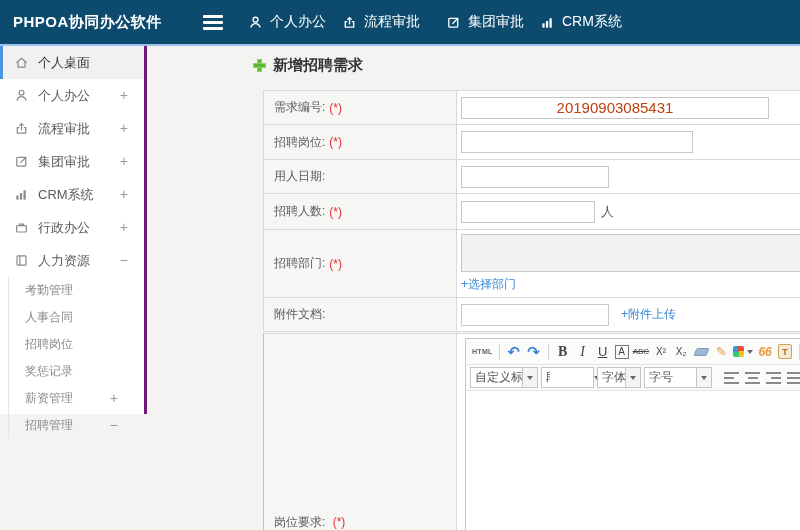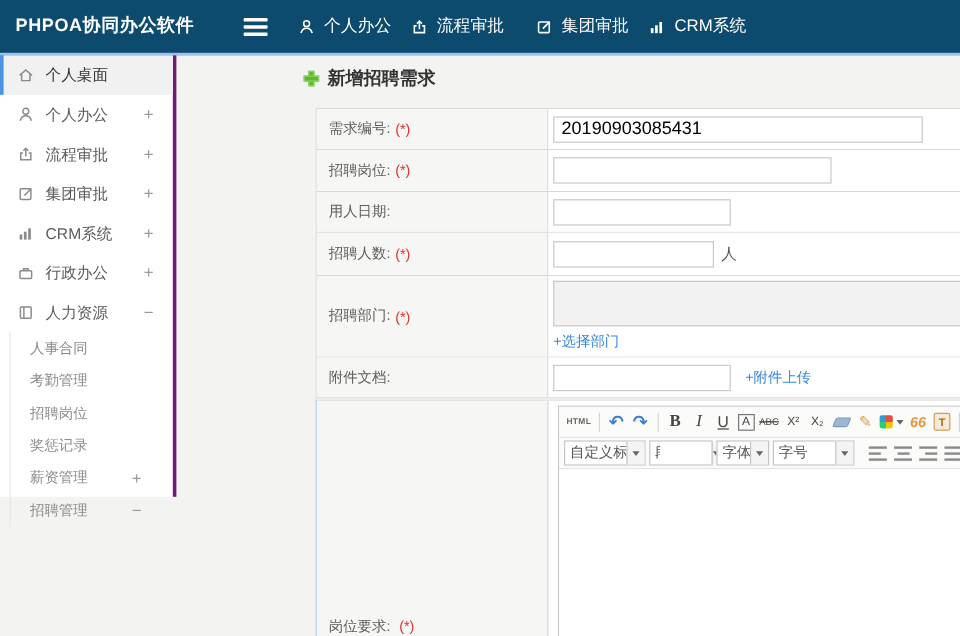--- a/index.html
+++ b/index.html
@@ -47,22 +47,22 @@
   .ptitle h1 { font-size:15px; font-weight:bold; color:#333; }
 
   .ftable { position:absolute; left:79px; top:42px; width:580px;
             border:1px solid #d9d9d9; background:#fff; }
   .frow { display:flex; border-bottom:1px solid #d9d9d9; }
   .frow:last-child { border-bottom:none; }
   .fl { width:193px; min-width:193px; background:#f6f6f4; border-right:1px solid #d9d9d9;
         display:flex; align-items:center; padding-left:10px; font-size:12px; color:#5c5c5c; }
   .req { color:#e03131; margin-left:4px; }
   .fv { flex:1; background:#fff; display:flex; align-items:center; padding-left:4px; }
-  .fv input { border:1px solid #c8c8c8; height:22px; font-size:13px; color:#000000;
-              padding:0 6px; font-family:inherit; background:#fff; }
+  .fv input { border:1px solid #c8c8c8; height:22px; font-size:13px; color:#c2410c;
+              padding:0 6px; font-family:inherit; background:#fff;text-align:center; }
   .inp-lg { width:308px; font-size:15px !important; }
   .inp-md { width:232px; }
   .inp-sm { width:148px; }
   .inp-xs { width:134px; }
   .unit { margin-left:6px; font-size:13px; color:#555; }
   .fv.col { flex-direction:column; align-items:flex-start; justify-content:center; }
   .fv textarea { width:356px; height:38px; background:#f2f2f2; border:1px solid #c8c8c8;
                  margin-top:2px; font-family:inherit; }
   .blue-link { color:#3788d8; font-size:12px; text-decoration:none; cursor:pointer; }
   .fv .blue-link.under { margin:4px 0 2px 0; }
@@ -242,24 +242,24 @@
         <svg width="15" height="15" viewBox="0 0 16 16" fill="none" stroke="currentColor" stroke-width="1.3">
           <rect x="3.2" y="3" width="9.6" height="10" rx="1"></rect>
             <path d="M6.3 3v10"></path>
         </svg>
       </span><span>人力资源</span>
       <span class="tog">−</span>
     </div>
 
     <div class="sub">
       <div class="sitem">
+        <span>考勤管理</span>
+      </div>
+      <div class="sitem">
         <span>人事合同</span>
-      </div>
-      <div class="sitem">
-        <span>考勤管理</span>
       </div>
       <div class="sitem">
         <span>招聘岗位</span>
       </div>
       <div class="sitem">
         <span>奖惩记录</span>
       </div>
       <div class="sitem">
         <span>薪资管理</span>
         <span class="tog">+</span>

